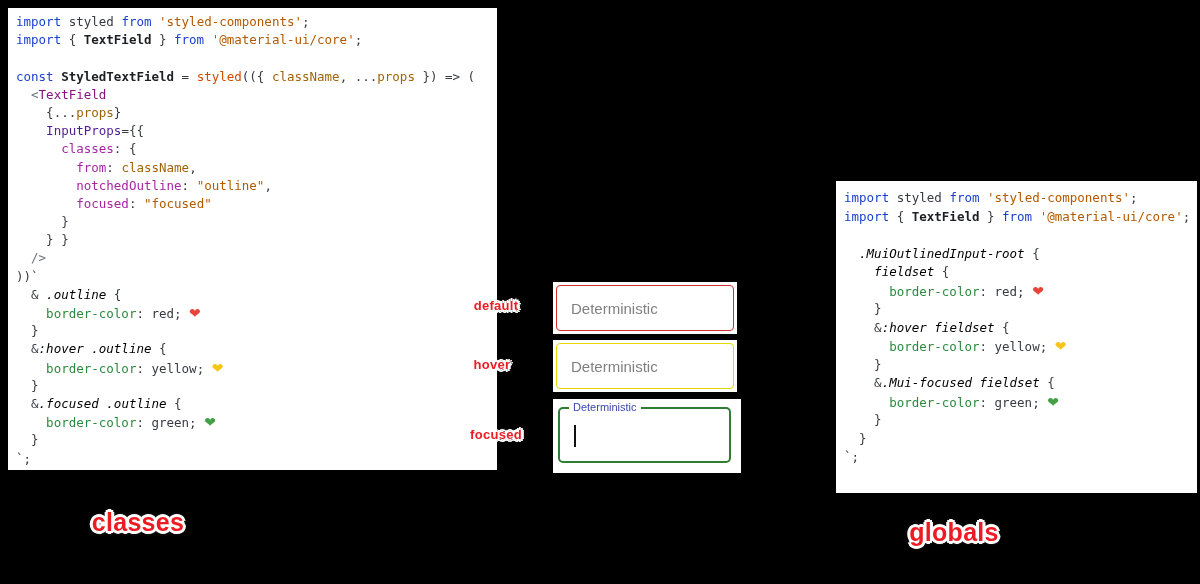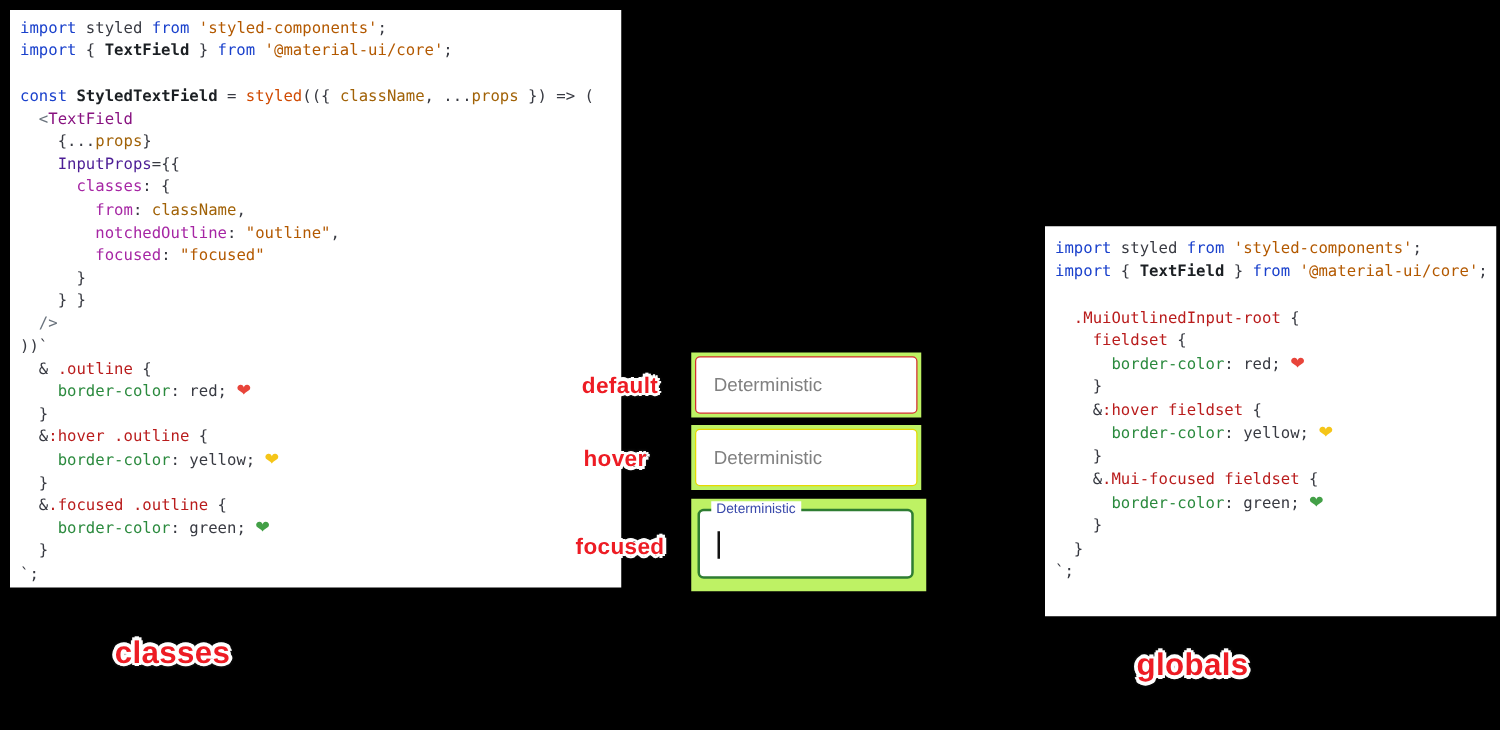--- a/index.html
+++ b/index.html
@@ -26,21 +26,21 @@
   #code-right .cl { height:18.5px; line-height:18.5px; }
 
   .tk-kw   { color:#1a41cc; }
   .tk-str  { color:#b35900; }
   .tk-fn   { color:#d04a02; }
   .tk-tag  { color:#881280; }
   .tk-ang  { color:#6a737d; }
   .tk-attr { color:#4c1d95; }
   .tk-key  { color:#a626a4; }
   .tk-var  { color:#a16207; }
-  .tk-sel  { color:#b91c1c; }
+  .tk-sel  { color:#000000;font-style:italic; }
   .tk-prop { color:#2b8a3e; }
   .tk-pl   { color:#383a42; }
   .tk-b    { color:#1b1f23; font-weight:bold; }
   .tk-emr, .tk-emy, .tk-emg {
     font-family:"DejaVu Sans", sans-serif;
     font-size:14px;
   }
   .tk-emr { color:#e8443a; }
   .tk-emy { color:#f5c518; }
   .tk-emg { color:#43a047; }
@@ -52,30 +52,30 @@
     font-weight:800;
     text-align:center;
     letter-spacing:0.3px;
     text-shadow:
       -2px -2px 0 #fff,  2px -2px 0 #fff,
       -2px  2px 0 #fff,  2px  2px 0 #fff,
       -3px  0   0 #fff,  3px  0   0 #fff,
        0   -3px 0 #fff,  0    3px 0 #fff,
        0    0   4px #fff;
   }
-  .note-small { font-size:18px; width:120px; }
+  .note-small { font-size:13px; width:120px; }
   .note-big   { font-size:25px; width:180px; }
   #note-default { left:436px; top:298px; }
   #note-hover   { left:432px; top:357px; }
   #note-focused { left:436px; top:427px; }
   #note-classes { left:48px;  top:508px; }
   #note-globals { left:864px; top:518px; }
 
   
-  .tf-wrap { position:absolute; background:#bef264; }
+  .tf-wrap { position:absolute; background:#ffffff; }
   #tf-default { left:553px; top:282px; width:184px; height:52px; padding:3px; }
   #tf-hover   { left:553px; top:340px; width:184px; height:52px; padding:3px; }
   .tf {
     width:100%; height:100%;
     background:#ffffff;
     border:1px solid #999;
     border-radius:4px;
     display:flex; align-items:center;
     padding-left:14px;
   }

